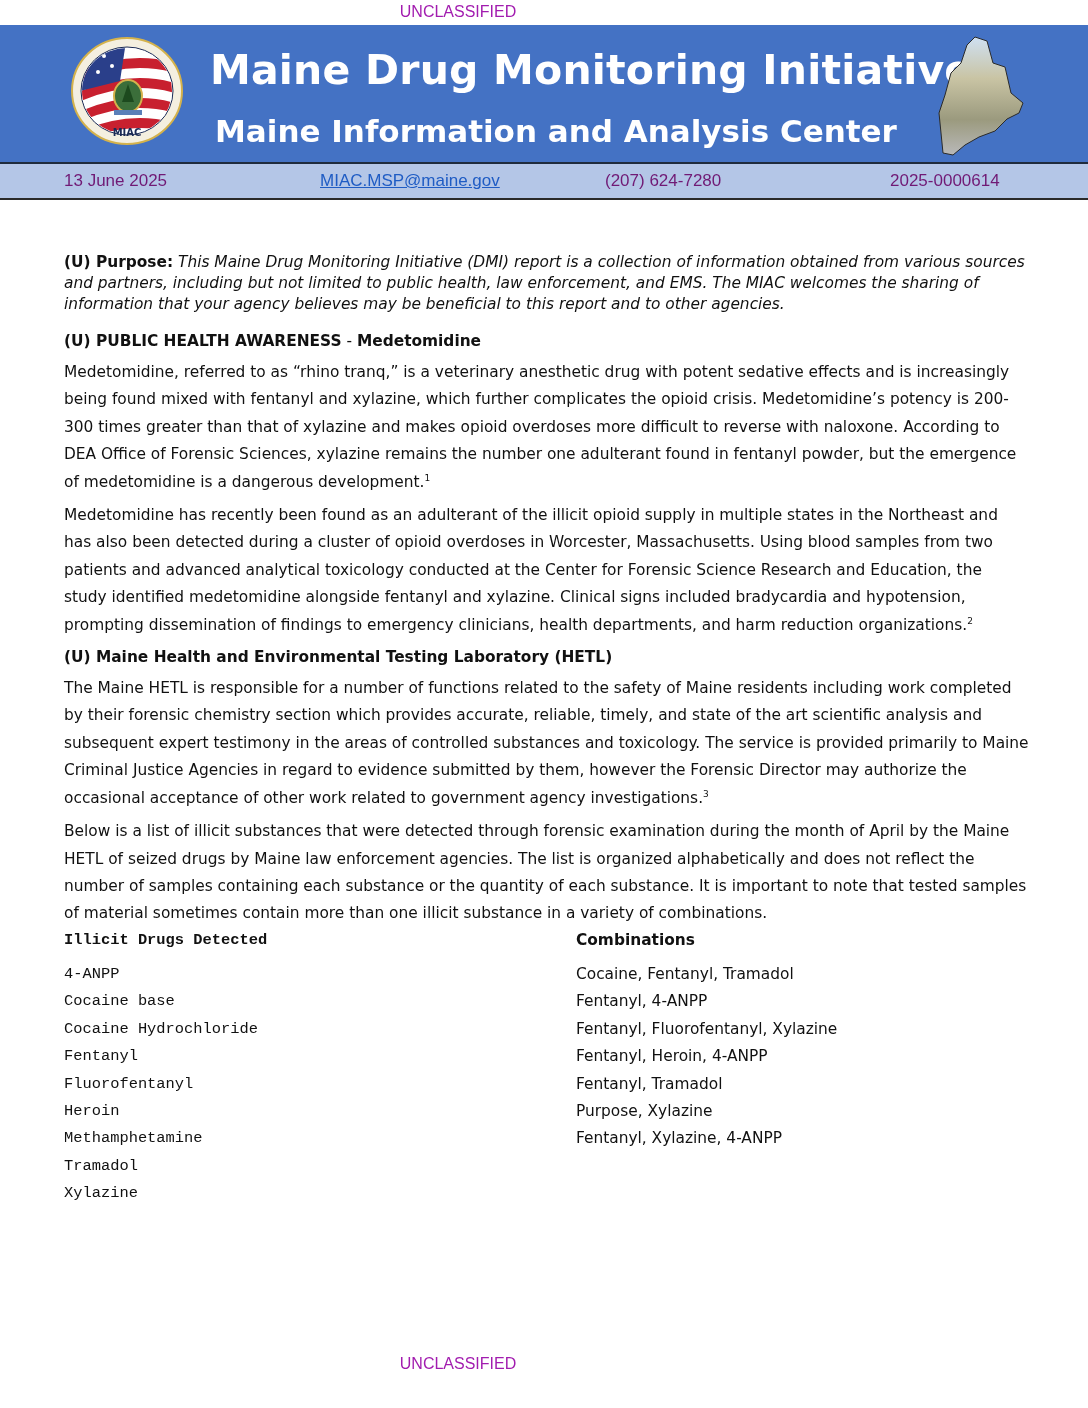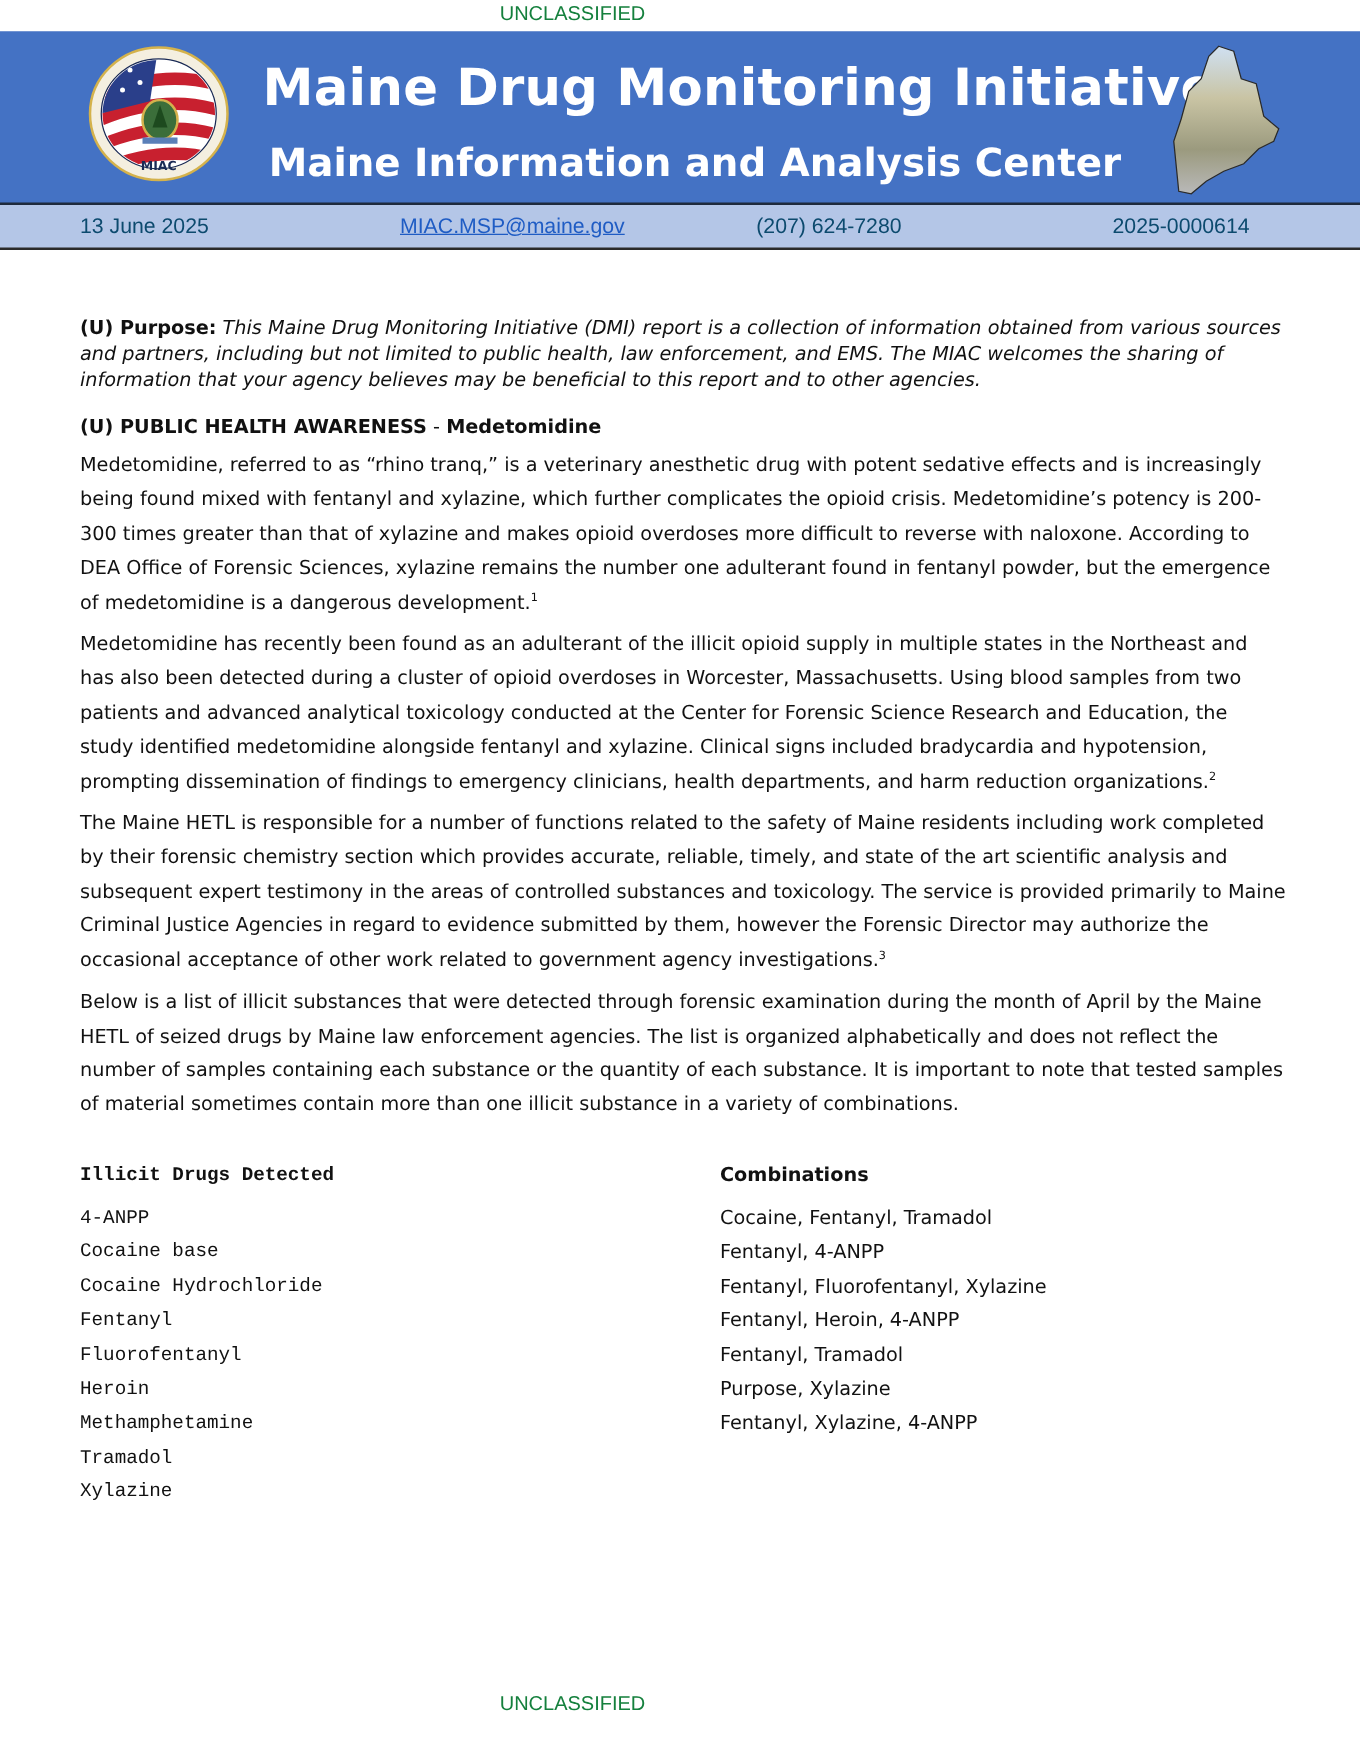--- a/index.html
+++ b/index.html
@@ -1,37 +1,37 @@
 <!DOCTYPE html>
 <html><head>
   <meta charset="utf-8">
   <style>
     html, body { margin: 0; padding: 0; background: #ffffff; }
     body { width: 1088px; height: 1408px; position: relative; overflow: hidden;
       font-family: "DejaVu Sans", sans-serif; color: #111; }
     .classif { position: absolute; left: 0; width: 916px; text-align: center;
-      color: #15803d; font-family: "Liberation Sans", sans-serif; font-size: 16px; }
+      color: #a21caf; font-family: "Liberation Sans", sans-serif; font-size: 16px; }
     .classif.top { top: 3px; }
     .classif.bottom { top: 1355px; }
 
     .banner { position: absolute; left: 0; top: 25px; width: 1088px; height: 137px;
       background: #4472c4; border-bottom: 2px solid #1f2b3d; }
     .seal { position: absolute; left: 70px; top: 36px; width: 114px; height: 110px; }
     .title1 { position: absolute; left: 210px; top: 46px; width: 720px;
       font-family: "DejaVu Sans", sans-serif; font-weight: bold; font-size: 41px;
       color: #fff; white-space: nowrap; letter-spacing: 0.2px; }
     .title2 { position: absolute; left: 215px; top: 113px; width: 720px;
       font-family: "DejaVu Sans", sans-serif; font-weight: bold; font-size: 31px;
       color: #fff; white-space: nowrap; }
     .maine-map { position: absolute; left: 935px; top: 33px; width: 90px; height: 125px; }
 
     .infobar { position: absolute; left: 0; top: 164px; width: 1088px; height: 34px;
       background: #b4c6e7; border-bottom: 2px solid #2a2a2a; }
     .infobar span { position: absolute; top: 7px; font-family: "Liberation Sans", sans-serif;
-      font-size: 17px; color: #0c4a6e; white-space: nowrap; }
+      font-size: 17px; color: #701a75; white-space: nowrap; }
     .info-date { left: 64px; }
     .info-email { left: 320px; color: #1f5cc4 !important; text-decoration: underline; cursor: pointer; }
     .info-phone { left: 605px; }
     .info-id { left: 890px; }
 
     .content { position: absolute; left: 64px; top: 204px; width: 965px;
       font-size: 15.4px; line-height: 27.4px; margin-top: 48px; }
     .purpose { line-height: 21px; margin: 0 0 14px 0; }
     .purpose b { font-weight: bold; }
     .purpose i { font-style: italic; }
@@ -100,20 +100,21 @@
 <div class="content">
   <p class="purpose">
     <b>(U) Purpose:</b>
     <i>This Maine Drug Monitoring Initiative (DMI) report is a collection of information obtained from various sources and partners, including but not limited to public health, law enforcement, and EMS. The MIAC welcomes the sharing of information that your agency believes may be beneficial to this report and to other agencies.</i>
   </p>
 
   <div class="heading"><span>(U) PUBLIC HEALTH AWARENESS</span><span style="font-weight:normal"> - </span><span>Medetomidine</span></div>
   <p class="para"><span>Medetomidine, referred to as “rhino tranq,” is a veterinary anesthetic drug with potent sedative effects and is increasingly being found mixed with fentanyl and xylazine, which further complicates the opioid crisis. Medetomidine’s potency is 200-300 times greater than that of xylazine and makes opioid overdoses more difficult to reverse with naloxone. According to DEA Office of Forensic Sciences, xylazine remains the number one adulterant found in fentanyl powder, but the emergence of medetomidine is a dangerous development.</span><sup>1</sup></p>
   <p class="para"><span>Medetomidine has recently been found as an adulterant of the illicit opioid supply in multiple states in the Northeast and has also been detected during a cluster of opioid overdoses in Worcester, Massachusetts. Using blood samples from two patients and advanced analytical toxicology conducted at the Center for Forensic Science Research and Education, the study identified medetomidine alongside fentanyl and xylazine. Clinical signs included bradycardia and hypotension, prompting dissemination of findings to emergency clinicians, health departments, and harm reduction organizations.</span><sup>2</sup></p>
 
+  <div class="heading">(U) Maine Health and Environmental Testing Laboratory (HETL)</div>
   <p class="para"><span>The Maine HETL is responsible for a number of functions related to the safety of Maine residents including work completed by their forensic chemistry section which provides accurate, reliable, timely, and state of the art scientific analysis and subsequent expert testimony in the areas of controlled substances and toxicology. The service is provided primarily to Maine Criminal Justice Agencies in regard to evidence submitted by them, however the Forensic Director may authorize the occasional acceptance of other work related to government agency investigations.</span><sup>3</sup></p>
   <p class="para"><span>Below is a list of illicit substances that were detected through forensic examination during the month of April by the Maine HETL of seized drugs by Maine law enforcement agencies. The list is organized alphabetically and does not reflect the number of samples containing each substance or the quantity of each substance. It is important to note that tested samples of material sometimes contain more than one illicit substance in a variety of combinations.</span></p>
 </div>
 
 <div class="lists">
   <div class="col left">
     <div class="col-head">Illicit Drugs Detected</div>
     <div class="col-item">4-ANPP</div>
     <div class="col-item">Cocaine base</div>
     <div class="col-item">Cocaine Hydrochloride</div>

